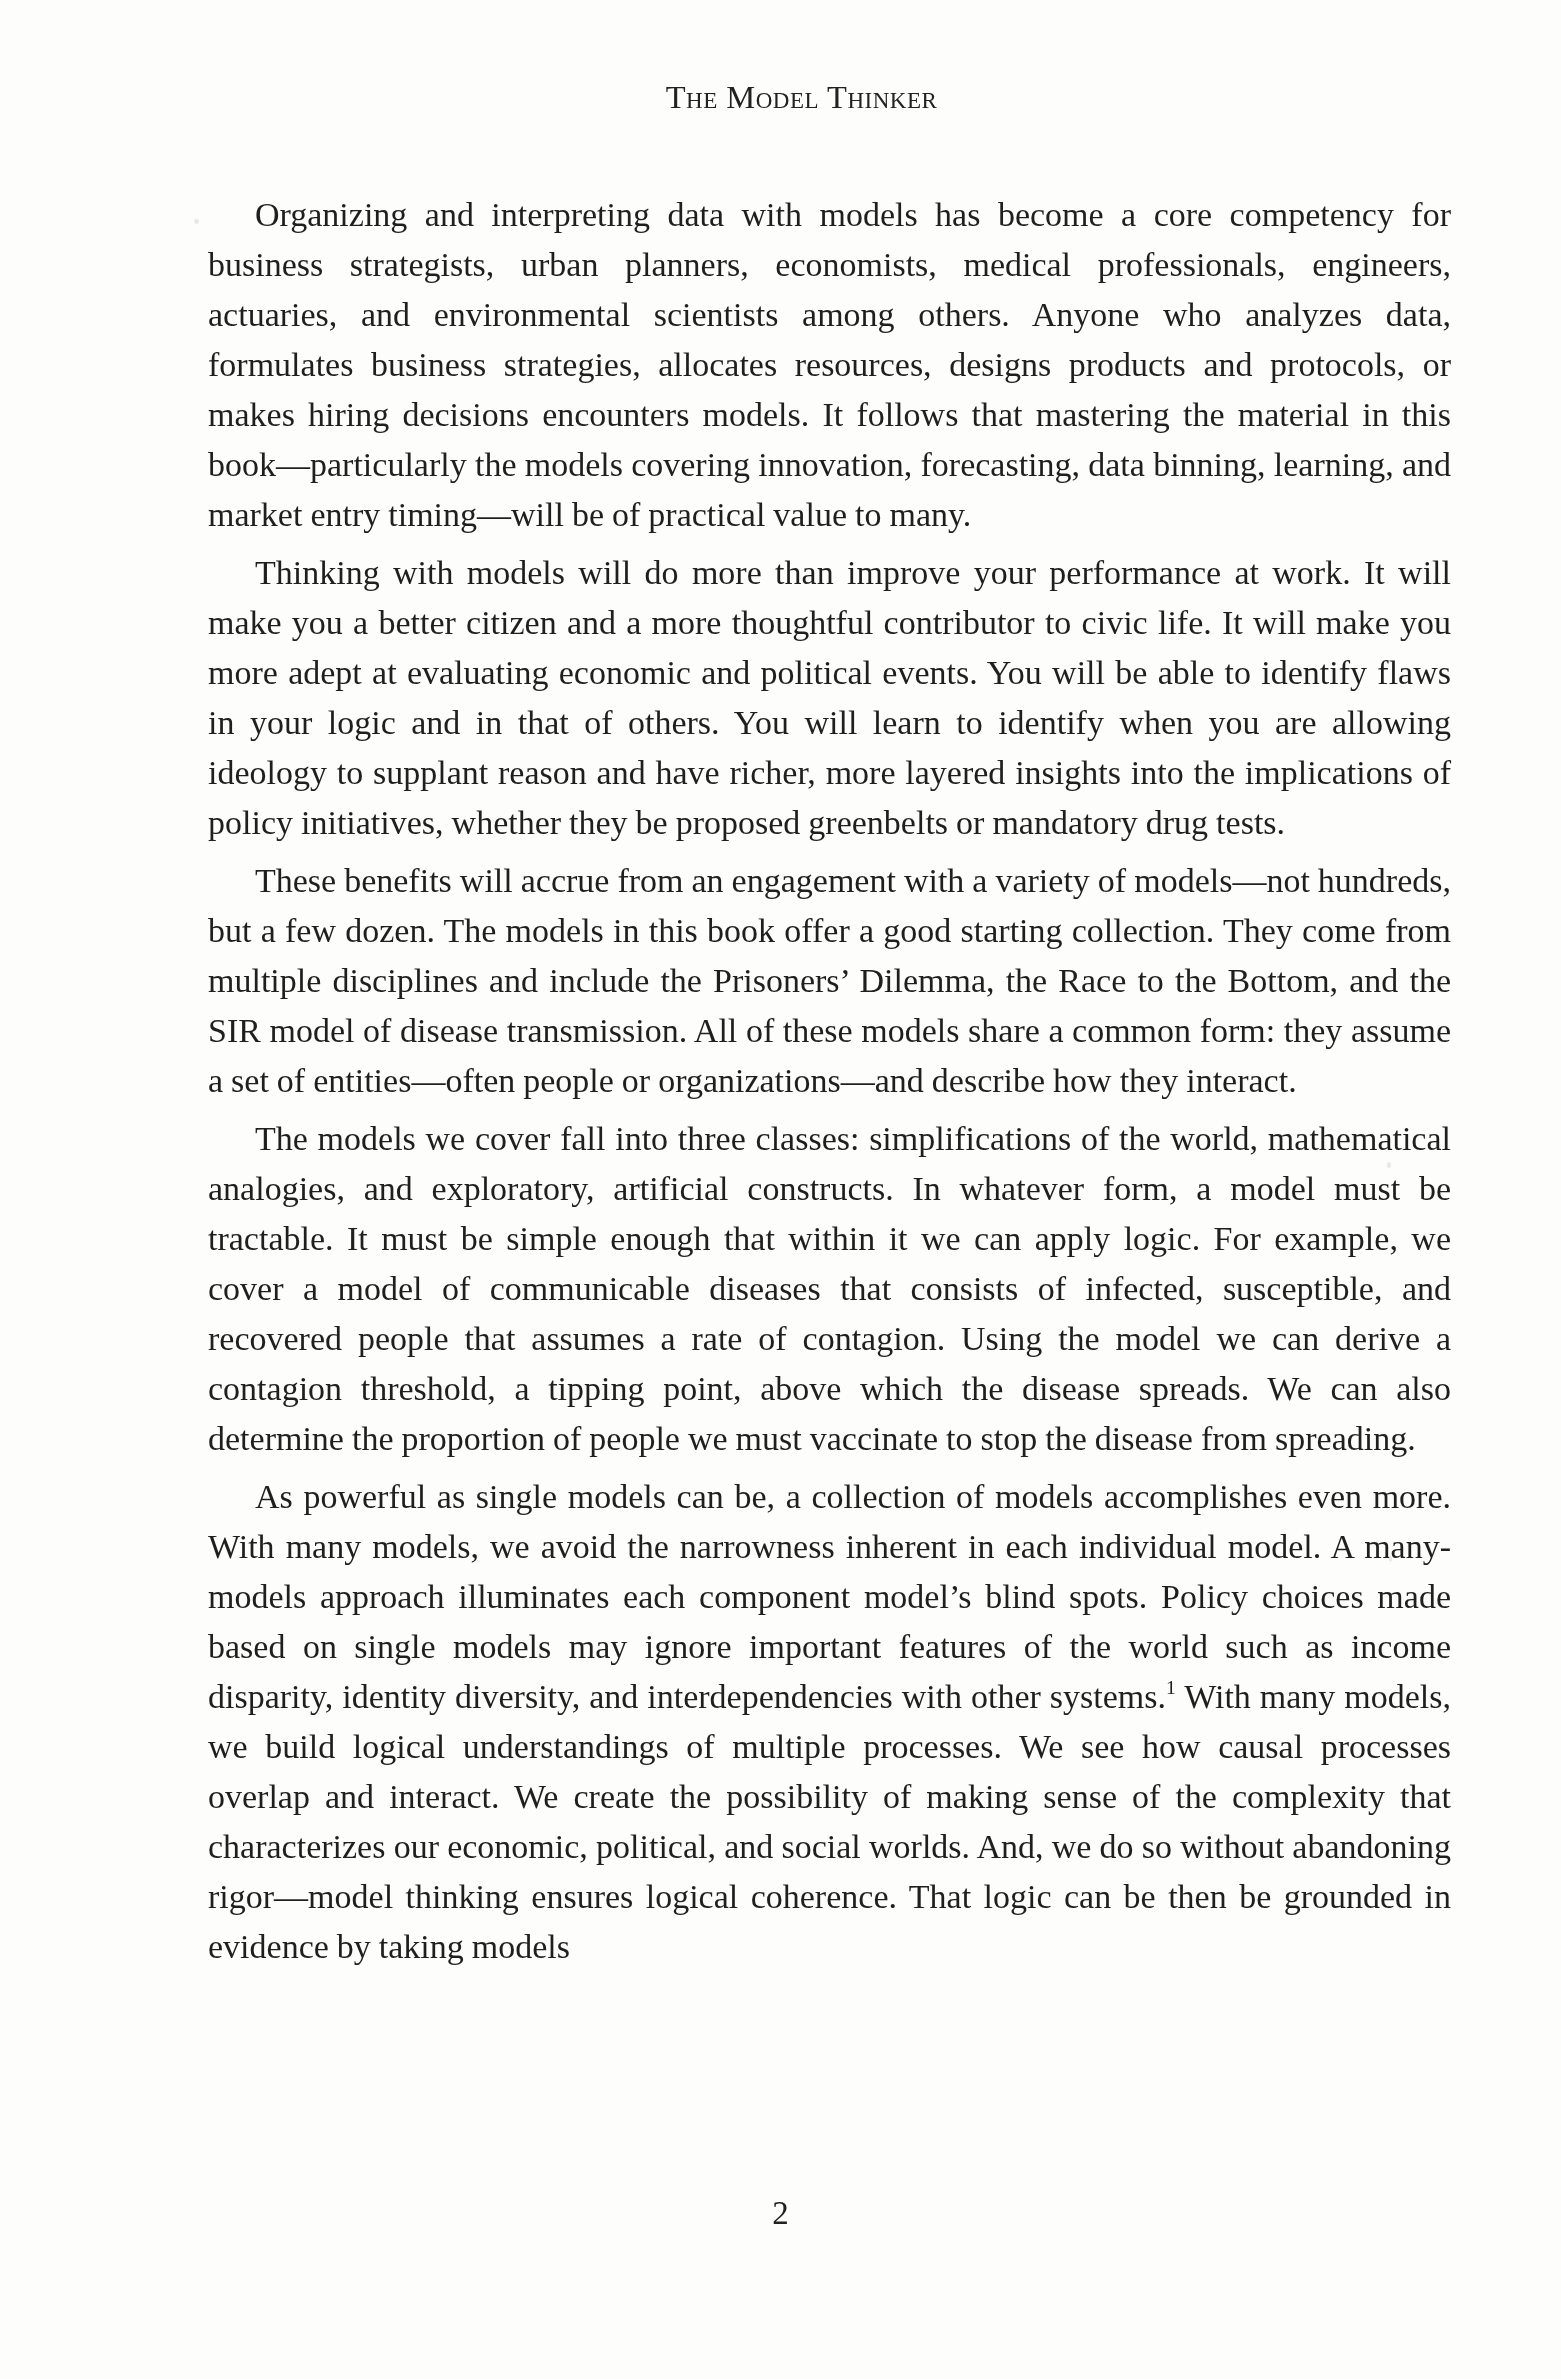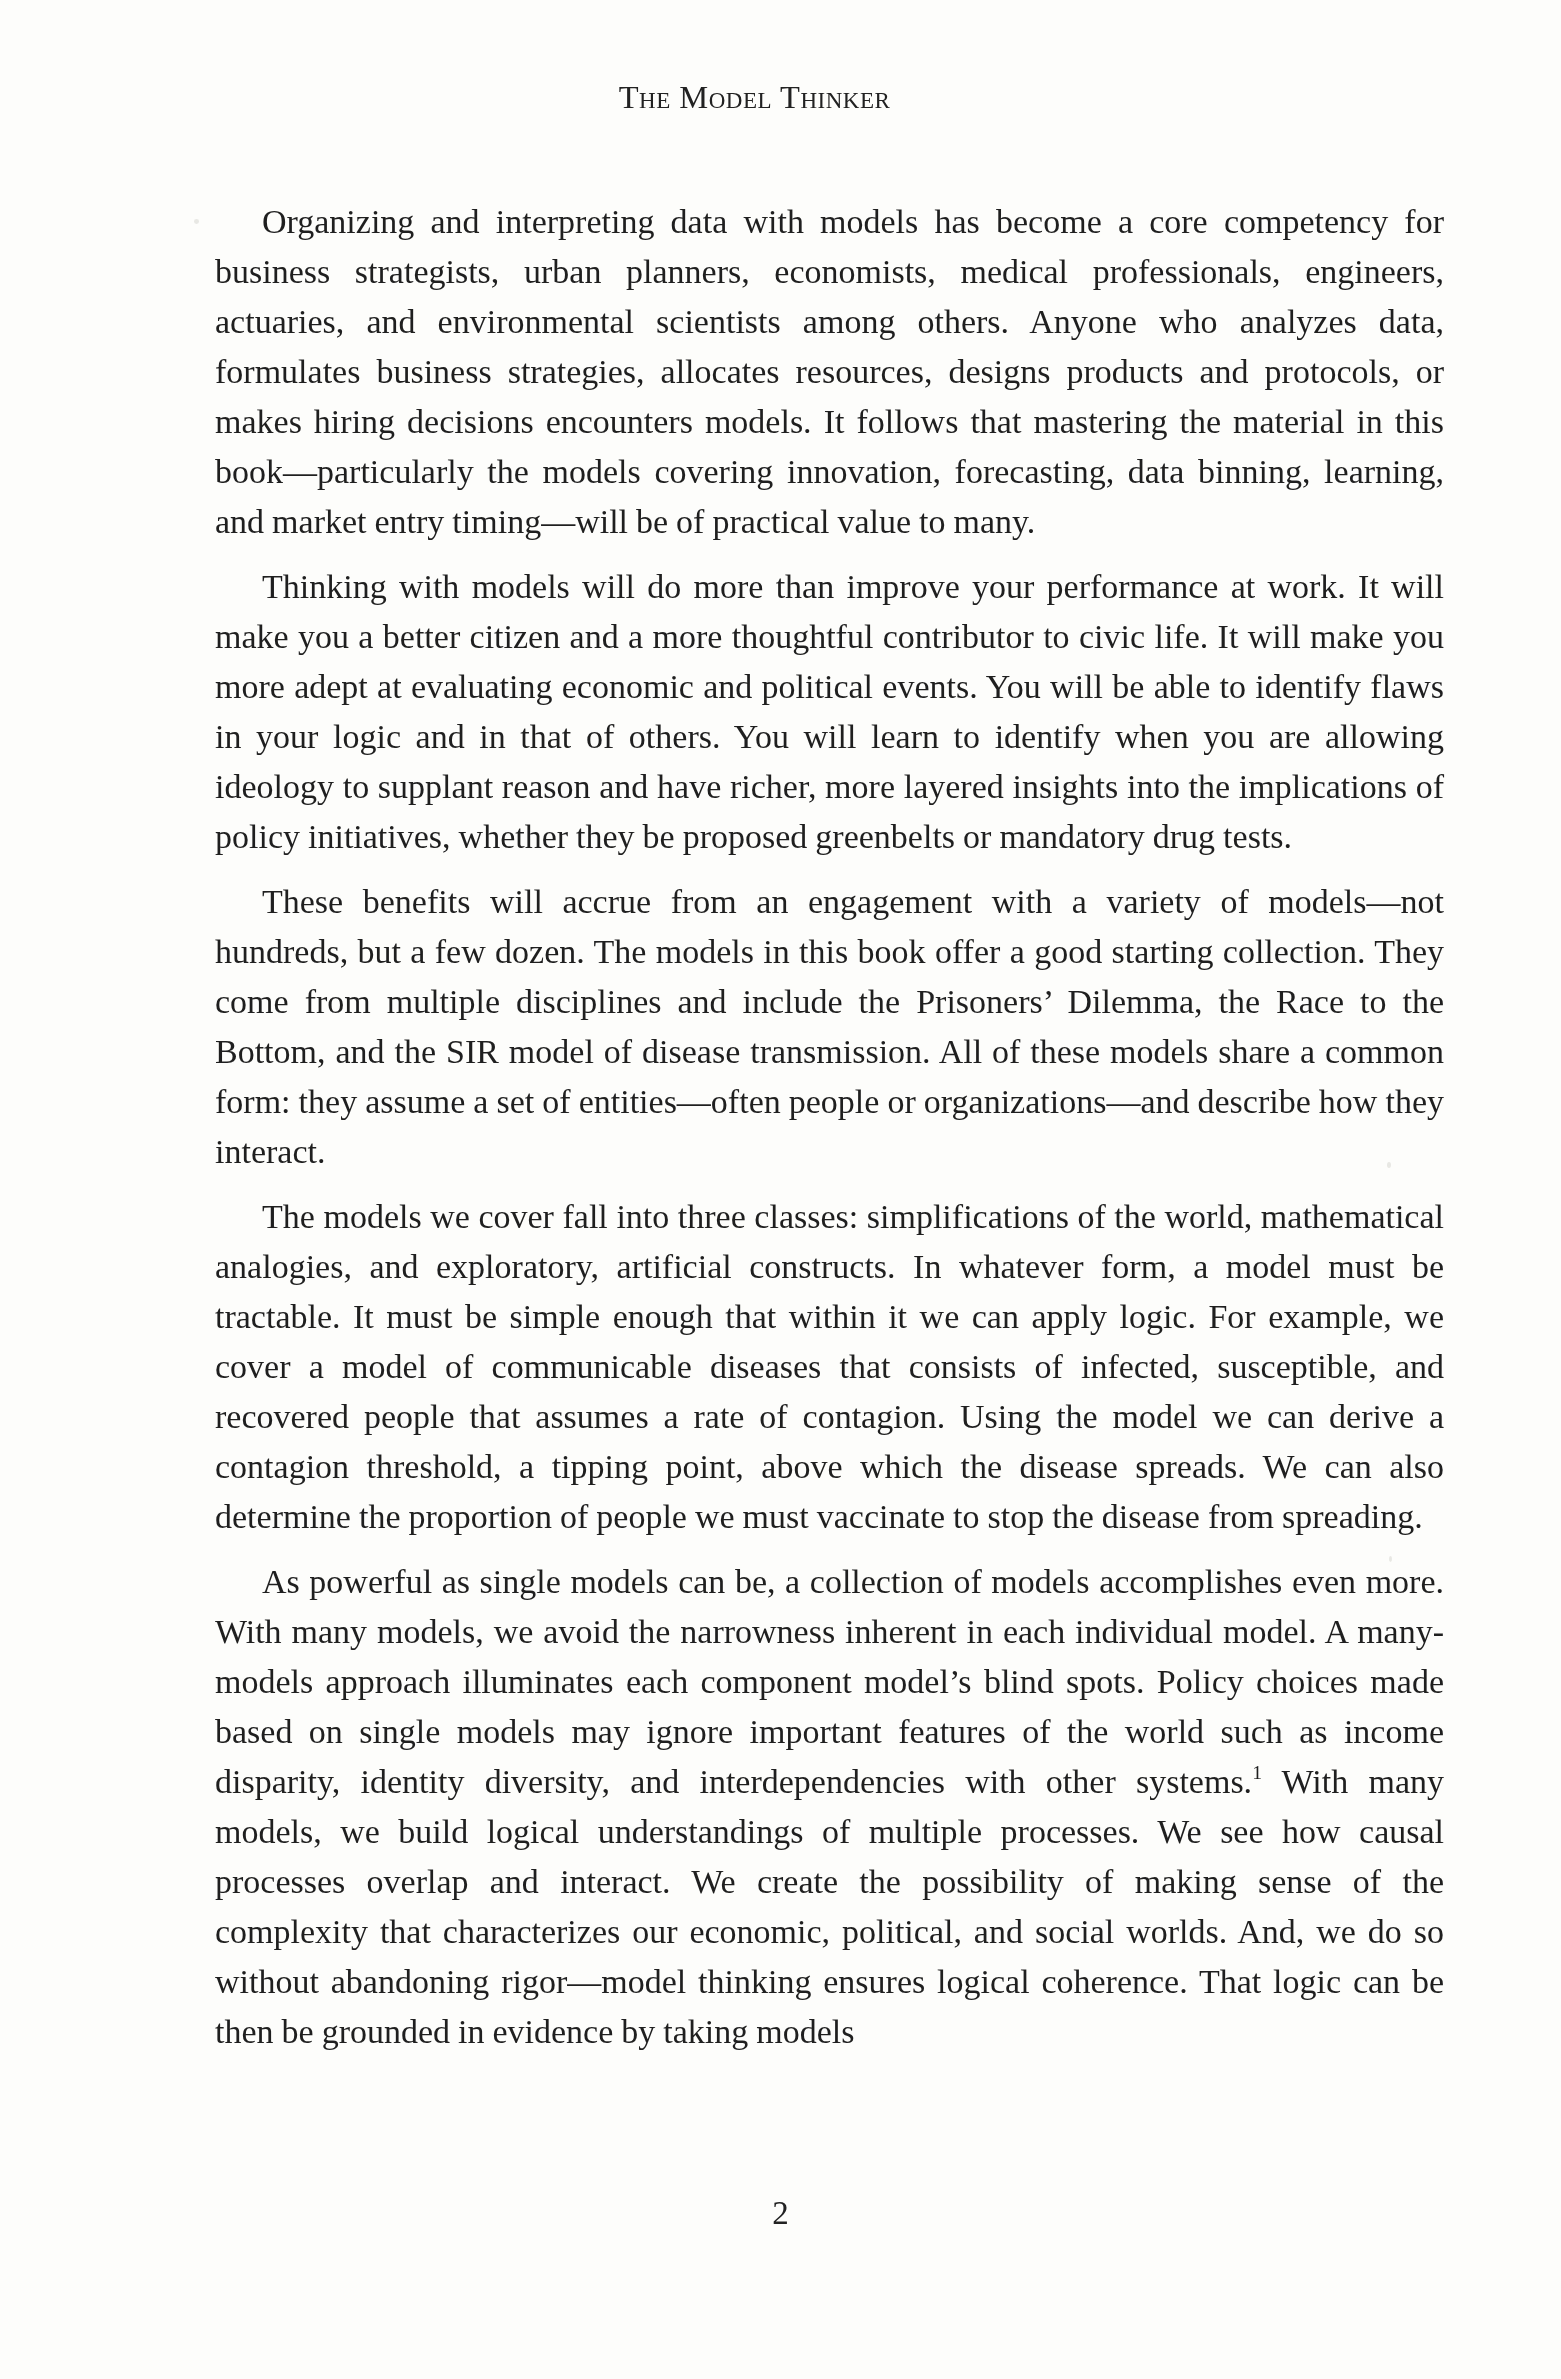--- a/index.html
+++ b/index.html
@@ -18,29 +18,30 @@
     .running-head {
       position: absolute;
       top: 79px;
       left: 0;
       width: 1509px;
       text-align: center;
       font-size: 32.5px;
       font-variant: small-caps;
       letter-spacing: 0.5px;
       color: #222;
+      padding-left: 47px;
     }
     .text-block {
       position: absolute;
       top: 182px;
       left: 200px;
       width: 1259px;
     }
     .para {
-      margin: 15px;
+      margin: 8px;
       font-size: 34px;
       line-height: 50px;
       text-align: justify;
       text-indent: 47px;
       hyphens: manual;
       word-spacing: -0.5px;
     }
     .para sup {
       font-size: 19.7px;
       line-height: 0;

